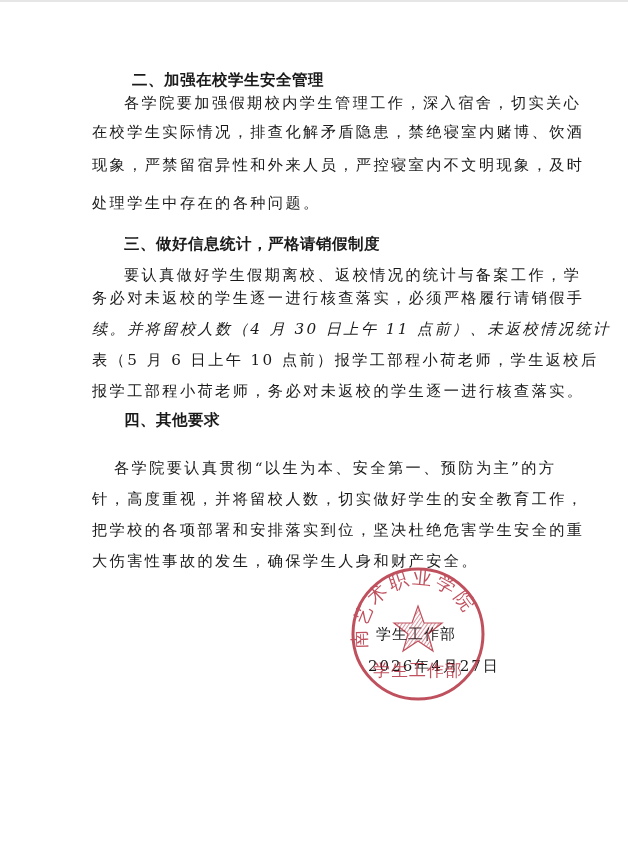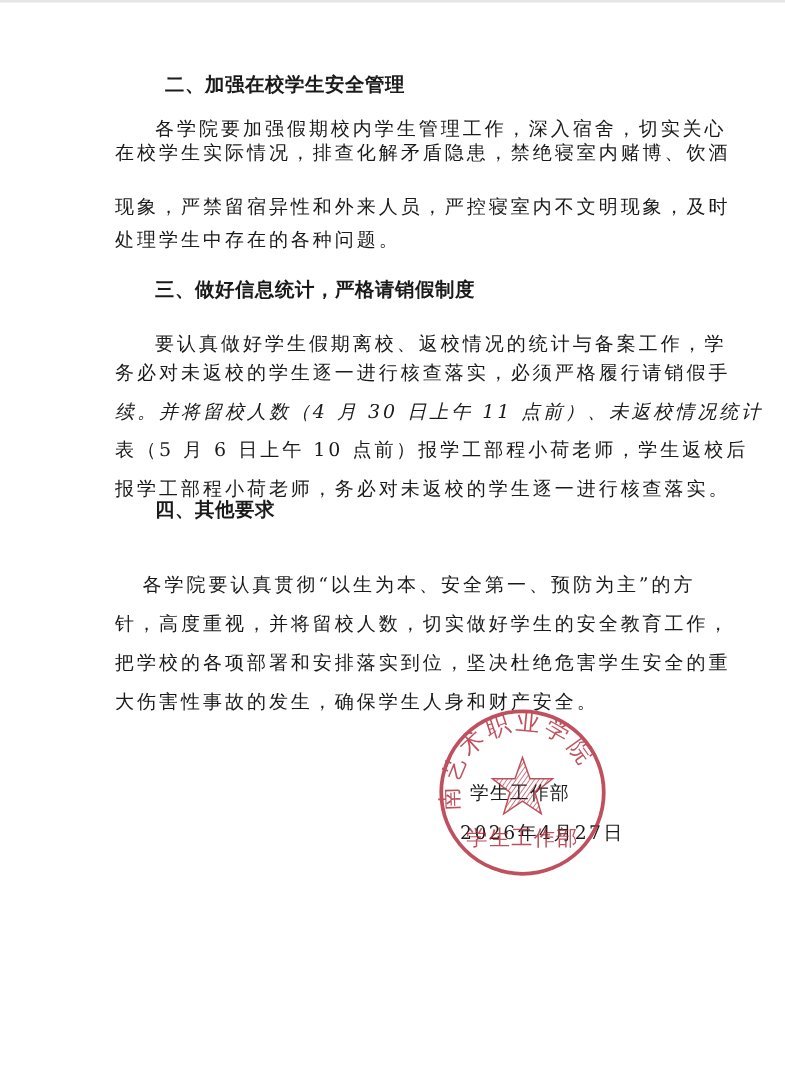--- a/index.html
+++ b/index.html
@@ -8,38 +8,38 @@
     font-family: "DejaVu Serif", "Liberation Serif", serif; color: #1a1a1a;
   }
   .topline { position: absolute; left: 0; top: 0; width: 628px; height: 2px; background: #e6e6e6; }
   .line {
     position: absolute; left: 92px; width: 440px; font-size: 15.2px; line-height: 20px;
     white-space: nowrap; letter-spacing: 2.4px; text-align: justify; text-align-last: justify;
   }
   .line.first { left: 124px; width: 408px; }
   .heading {
     position: absolute; font-family: "DejaVu Sans", "Liberation Sans", sans-serif;
-    font-weight: bold; font-size: 15.5px; line-height: 20px; letter-spacing: 0.5px; white-space: nowrap;
+    font-weight: bold; font-size: 15.5px; line-height: 20px; letter-spacing: 0.5px; white-space: nowrap; margin-top: 12px;
   }
   .line.last { text-align-last: left; }
   .stamp { position: absolute; left: 348px; top: 564px; width: 140px; height: 140px; }
   .sig { position: absolute; font-size: 15px; line-height: 20px; white-space: nowrap; }
 </style>
 </head>
 <body>
 
 <div class="topline"></div>
 
 <div>
 
   <div class="heading" style="left:132px; top:58px;">二、加强在校学生安全管理</div>
   <div class="line first" style="top:93px;">各学院要加强假期校内学生管理工作，深入宿舍，切实关心</div>
-  <div class="line" style="top:112px;">在校学生实际情况，排查化解矛盾隐患，禁绝寝室内赌博、饮酒</div>
+  <div class="line" style="top:122px;">在校学生实际情况，排查化解矛盾隐患，禁绝寝室内赌博、饮酒</div>
   <div class="line" style="top:155px;">现象，严禁留宿异性和外来人员，严控寝室内不文明现象，及时</div>
-  <div class="line last" style="top:182px;">处理学生中存在的各种问题。</div>
+  <div class="line last" style="top:193px;">处理学生中存在的各种问题。</div>
 
   <div class="heading" style="left:124px; top:222px;">三、做好信息统计，严格请销假制度</div>
   <div class="line first" style="top:265px;">要认真做好学生假期离校、返校情况的统计与备案工作，学</div>
   <div class="line" style="top:288px;">务必对未返校的学生逐一进行核查落实，必须严格履行请销假手</div>
   <div class="line" style="top:319px;font-style:italic;">续。并将留校人数（4 月 30 日上午 11 点前）、未返校情况统计</div>
   <div class="line" style="top:350px;">表（5 月 6 日上午 10 点前）报学工部程小荷老师，学生返校后</div>
   <div class="line last" style="top:381px;">报学工部程小荷老师，务必对未返校的学生逐一进行核查落实。</div>
 
   <div class="heading" style="left:124px; top:398px;">四、其他要求</div>
   <div class="line first" style="top:458px; left:114px; width:418px;">各学院要认真贯彻“以生为本、安全第一、预防为主”的方</div>

